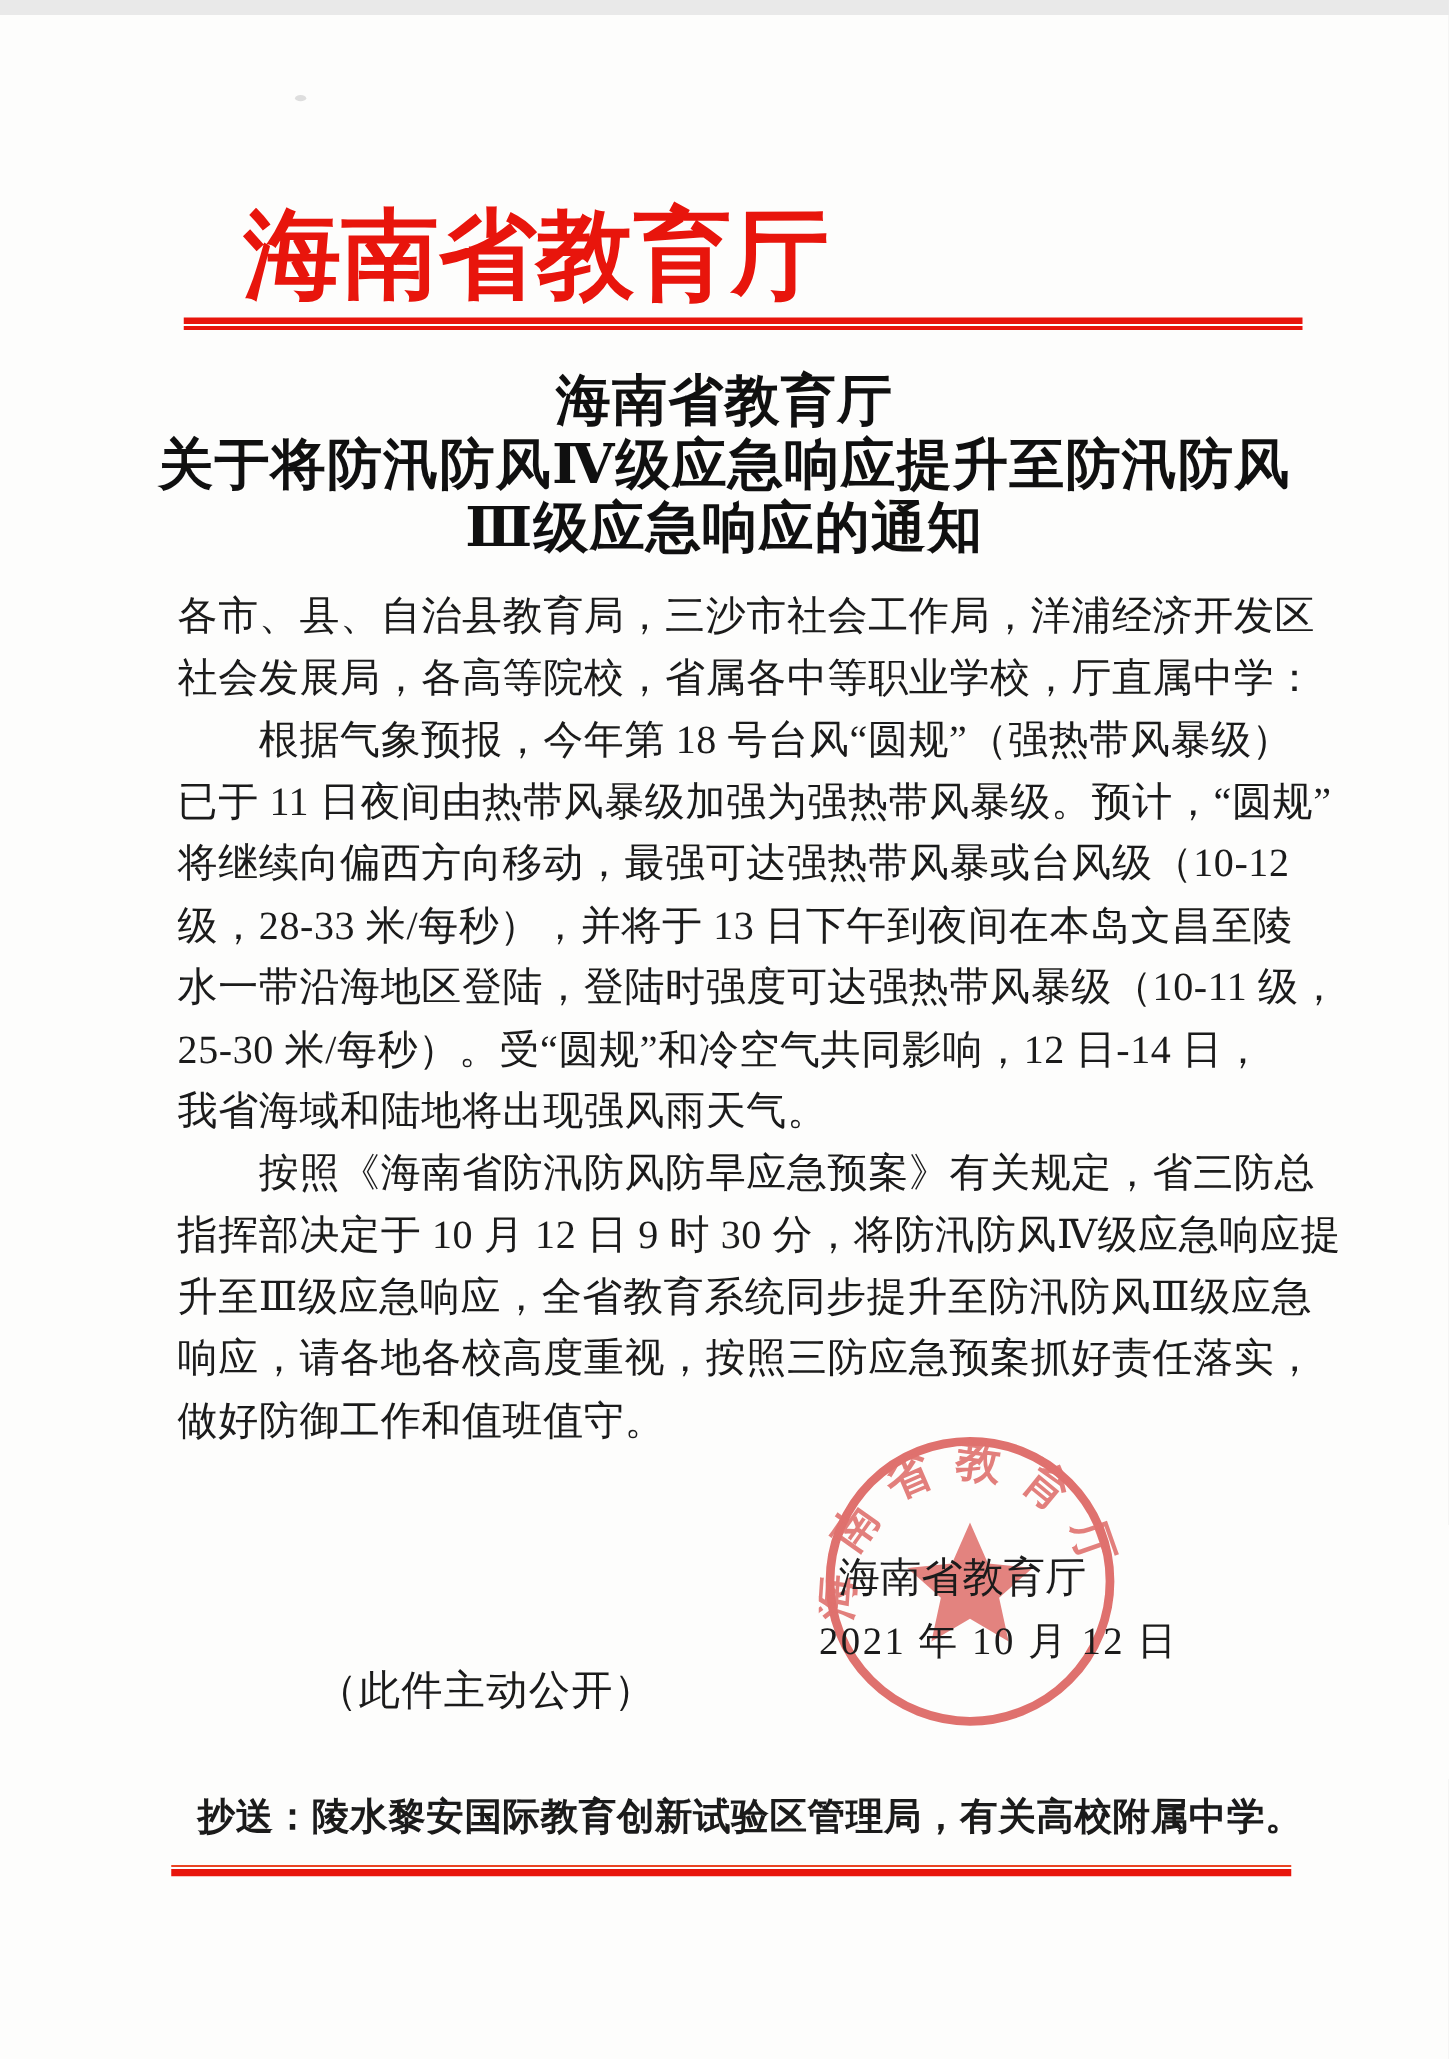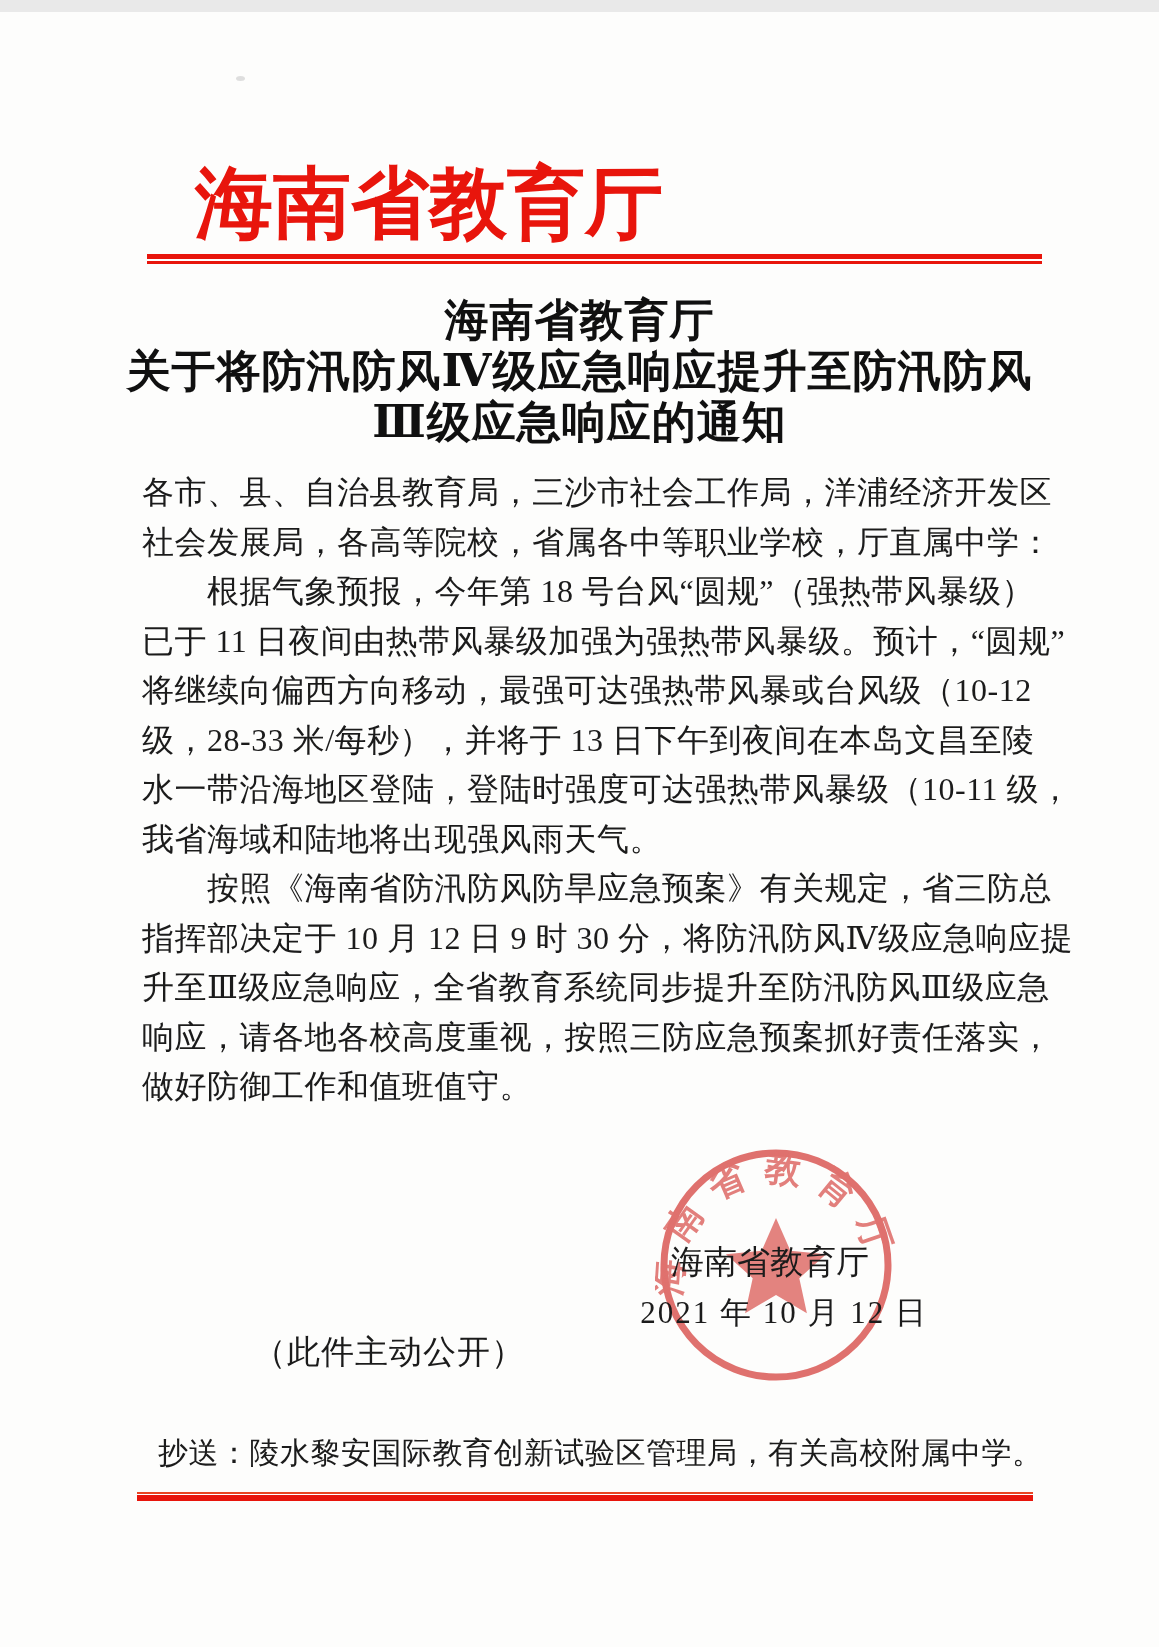--- a/index.html
+++ b/index.html
@@ -55,39 +55,40 @@
   }
   
   .sig-agency {
     position: absolute;
     left: 645px; top: 1228px; width: 250px;
     text-align: center; font-size: 33px; color: #1b1b1b;
     z-index: 2;
   }
   .sig-date {
     position: absolute;
-    left: 632px; top: 1280px; width: 304px;
+    left: 647px; top: 1280px; width: 304px;
     text-align: center; font-size: 31px; color: #1b1b1b;
     letter-spacing: 2px;
     z-index: 2;
   }
   .disclosure {
     position: absolute;
     left: 253px; top: 1318px;
     font-size: 33px; color: #1b1b1b;
     letter-spacing: 1px;
     font-family: Liberation Mono, monospace;
   }
   
   .cc-line {
     position: absolute;
     left: 158px; top: 1421px;
     font-size: 30px; color: #1b1b1b;
     letter-spacing: 0.5px;
     white-space: nowrap;
+    font-weight: bold;
   }
   .rule-bottom {
     position: absolute;
     left: 137px; top: 1480px; width: 896px; height: 9px;
     background: linear-gradient(to bottom,
       #ea4423 0 22%, #ffffff 22% 38%, #e8150c 38% 100%);
   }
   
   .speck {
     position: absolute;
@@ -115,20 +116,21 @@
   </div>
 
   <div class="body-text">
       <div class="bline">各市、县、自治县教育局，三沙市社会工作局，洋浦经济开发区</div>
       <div class="bline">社会发展局，各高等院校，省属各中等职业学校，厅直属中学：</div>
       <div class="bline">　　根据气象预报，今年第 18 号台风“圆规”（强热带风暴级）</div>
       <div class="bline">已于 11 日夜间由热带风暴级加强为强热带风暴级。预计，“圆规”</div>
       <div class="bline">将继续向偏西方向移动，最强可达强热带风暴或台风级（10-12</div>
       <div class="bline">级，28-33 米/每秒），并将于 13 日下午到夜间在本岛文昌至陵</div>
       <div class="bline">水一带沿海地区登陆，登陆时强度可达强热带风暴级（10-11 级，</div>
+      <div class="bline">25-30 米/每秒）。受“圆规”和冷空气共同影响，12 日-14 日，</div>
       <div class="bline">我省海域和陆地将出现强风雨天气。</div>
       <div class="bline">　　按照《海南省防汛防风防旱应急预案》有关规定，省三防总</div>
       <div class="bline">指挥部决定于 10 月 12 日 9 时 30 分，将防汛防风Ⅳ级应急响应提</div>
       <div class="bline">升至Ⅲ级应急响应，全省教育系统同步提升至防汛防风Ⅲ级应急</div>
       <div class="bline">响应，请各地各校高度重视，按照三防应急预案抓好责任落实，</div>
       <div class="bline">做好防御工作和值班值守。</div>
     </div>
 
   <svg class="seal" viewBox="0 0 242 242">
     <circle cx="121" cy="121" r="112" fill="none" stroke="#d9534f" stroke-width="7"></circle>

